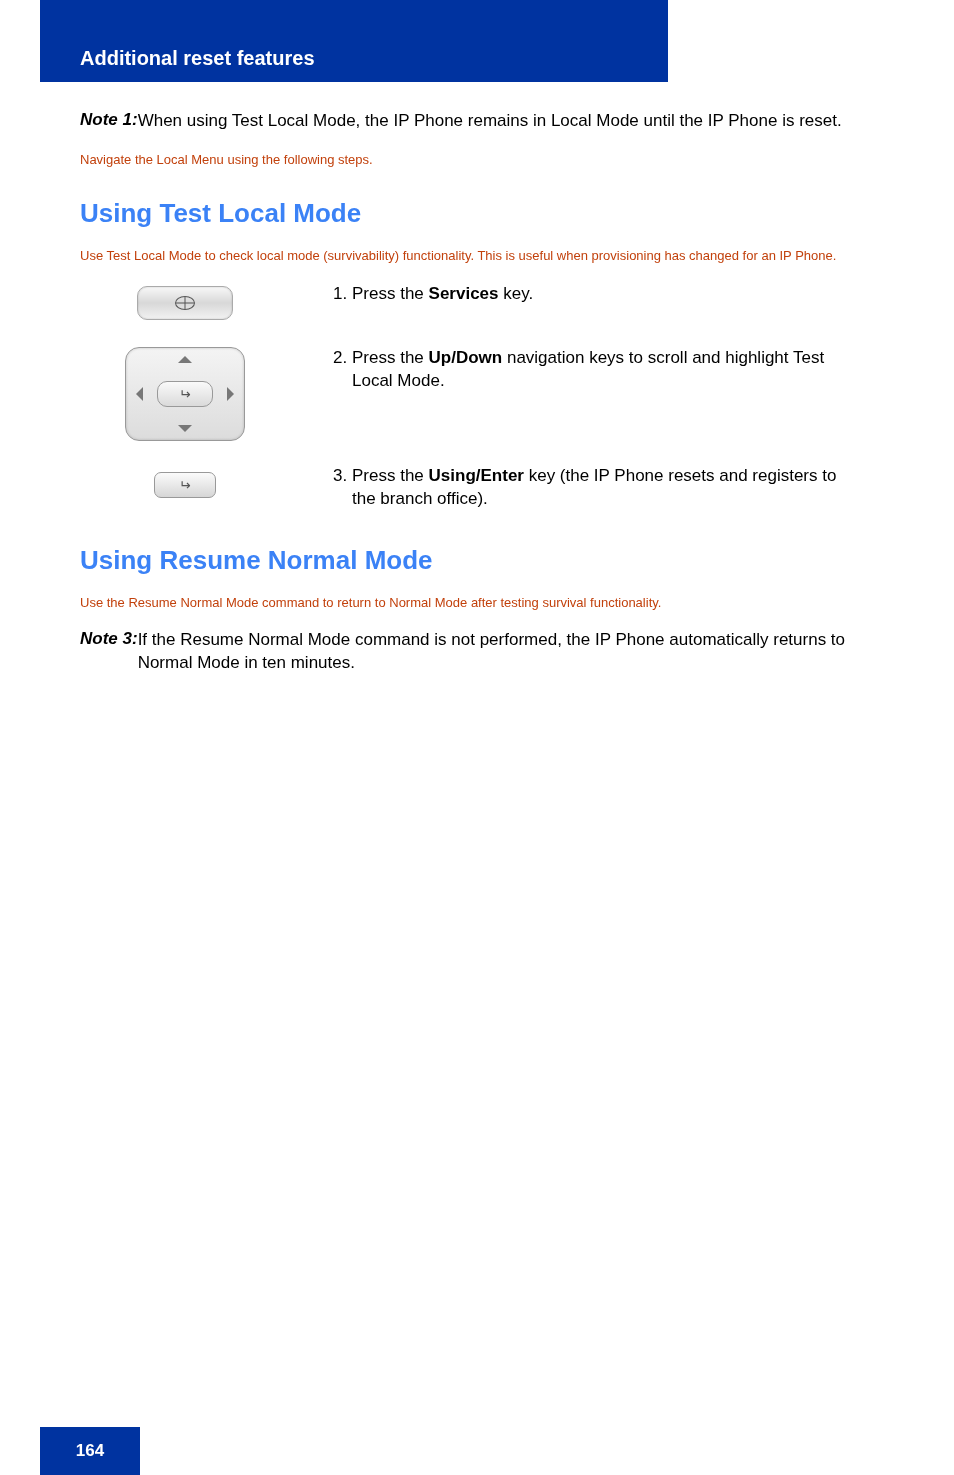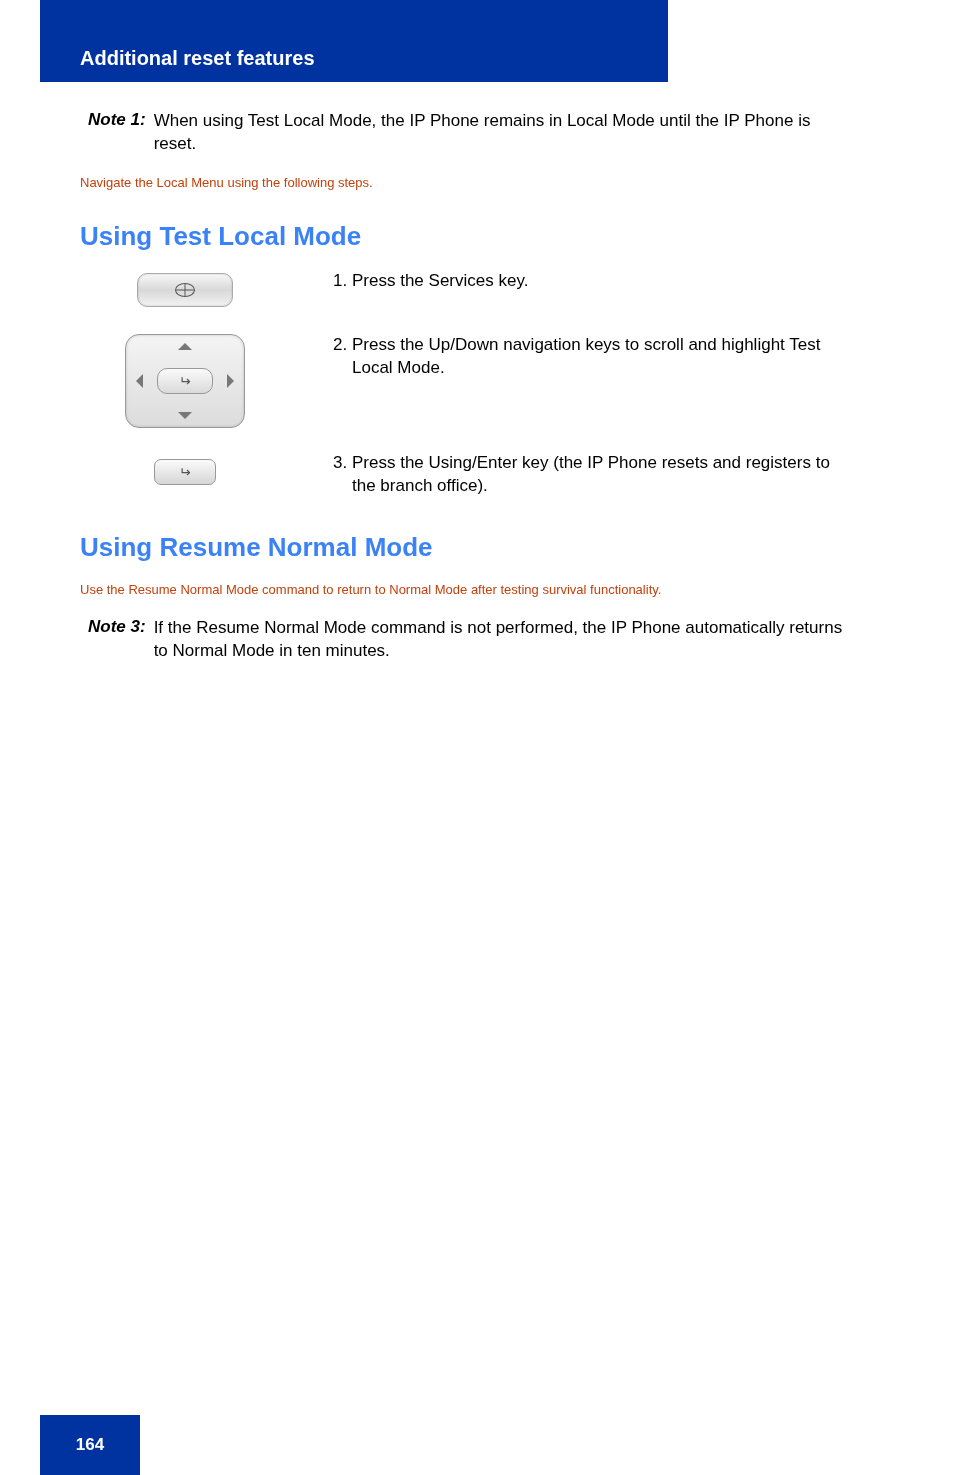--- a/index.html
+++ b/index.html
@@ -29,22 +29,21 @@
   }
   .content {
     position: absolute;
     left: 80px;
     right: 100px;
     top: 110px;
   }
   .note-row {
     display: flex;
     margin-bottom: 18px;
-    gap: 8px;
-    margin-left: 8px;
+    gap: 0;
   }
   .note-label {
     font-style: italic;
     font-weight: bold;
     color: #000;
     font-size: 17px;
     white-space: nowrap;
   }
   .note-body {
     font-size: 17px;
@@ -206,52 +205,53 @@
     border: 1px solid #999;
     display: flex;
     align-items: center;
     justify-content: center;
   }
   .page-footer {
     position: absolute;
     bottom: 0;
     left: 40px;
     width: 100px;
-    height: 60px;
+    height: 48px;
     background: #0033a0;
     display: flex;
     align-items: center;
     justify-content: center;
   }
   .page-number {
     color: #ffffff;
     font-weight: bold;
     font-size: 17px;
   }
-  .bold-inline { font-weight: normal; }
+  .bold-inline { font-weight: bold; }
 </style>
 </head>
 <body>
 
 <div class="page-header">
   <span class="header-text">Additional reset features</span>
 </div>
 
 <div class="content">
 
   <div class="note-row">
     <span class="note-label">Note 1:</span>
     <span class="note-body">When using Test Local Mode, the IP Phone remains in Local Mode until the IP Phone is reset.</span>
   </div>
 
 
   <div class="body-text">Navigate the Local Menu using the following steps.</div>
 
   <div class="section-heading">Using Test Local Mode</div>
 
+  <div class="body-text">Use Test Local Mode to check local mode (survivability) functionality. This is useful when provisioning has changed for an IP Phone.</div>
 
   <div class="steps-row">
     <div class="steps-left">
       <div class="services-key">
         <div class="globe-icon"></div>
       </div>
     </div>
     <div class="steps-right">
       <ol start="1">
         <li>

